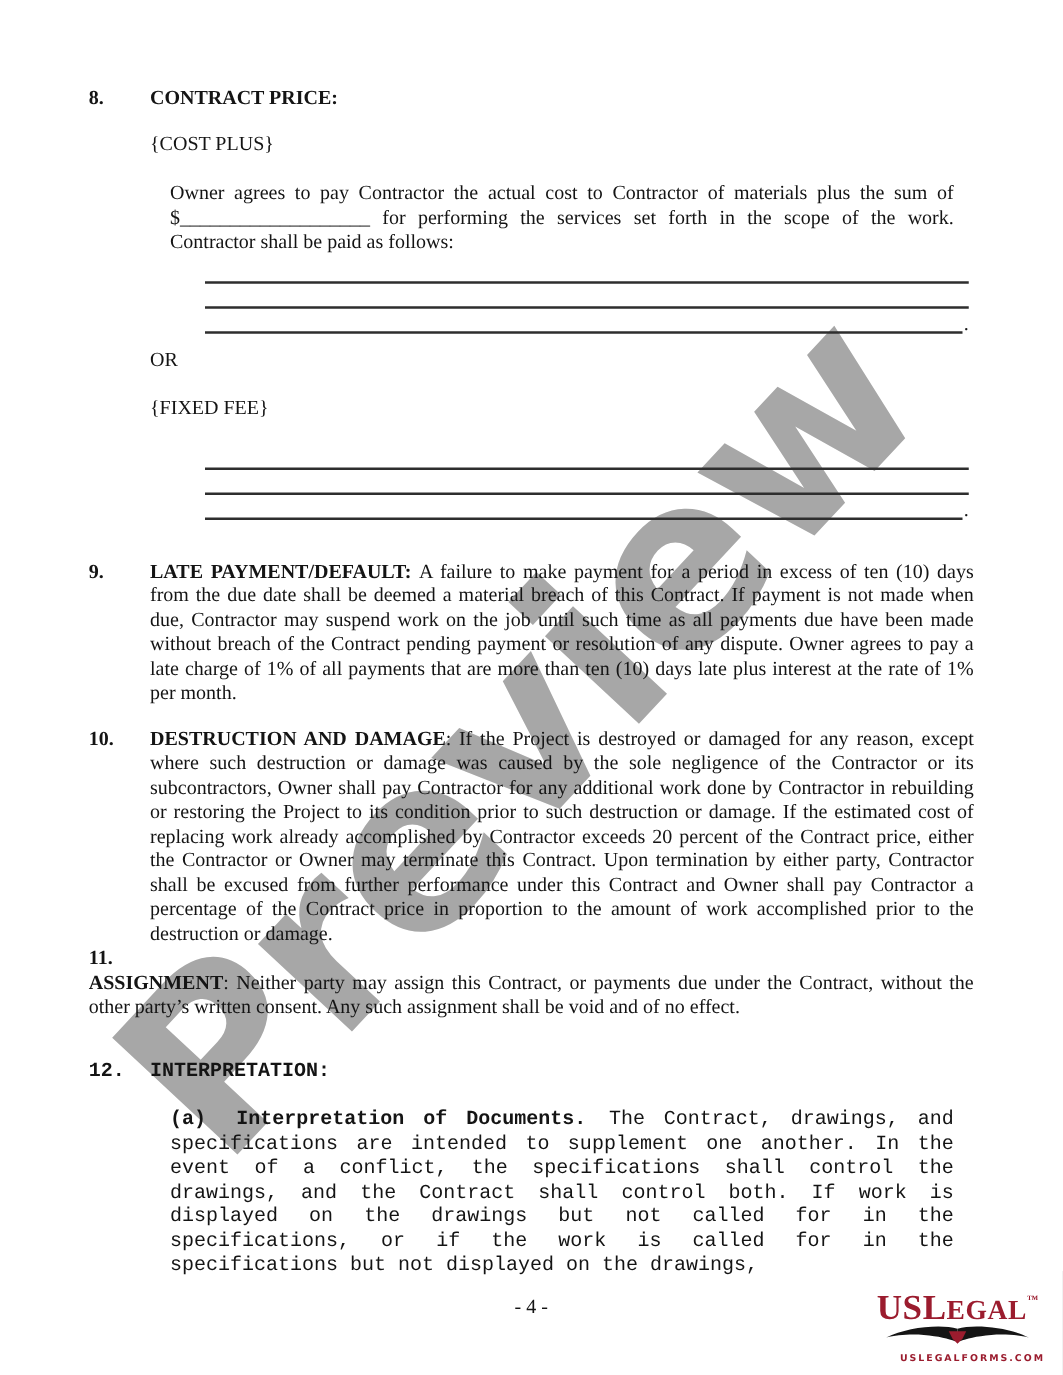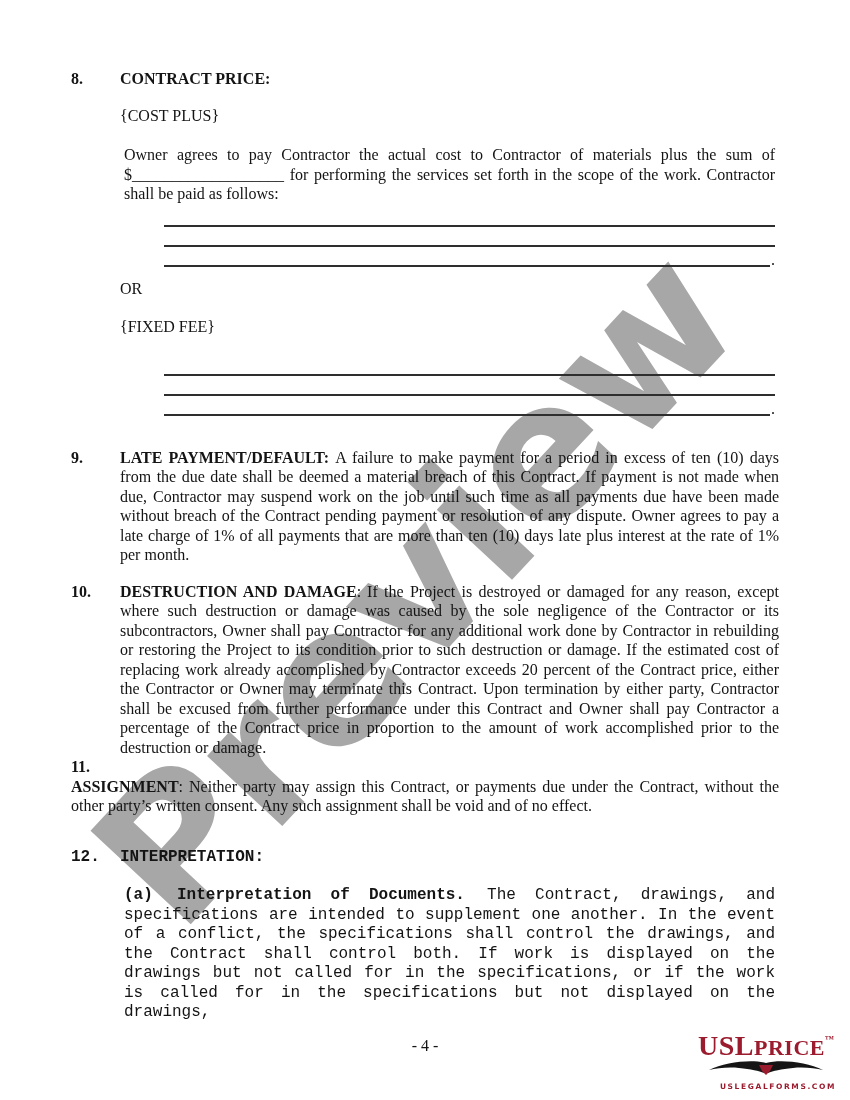--- a/index.html
+++ b/index.html
@@ -31,21 +31,21 @@
     user-select: none;
   }
   .content {
     position: absolute;
     left: 0; top: 0; right: 0;
     padding: 69px 71px 0 71px;
     z-index: 1;
   }
   .b { font-weight: bold; }
   .just { text-align: justify; }
-  p { margin: 4px; }
+  p { margin: 16px; }
   .sec { display: flex; margin: 0 0 20px 0; }
   .sec-num { width: 49px; flex-shrink: 0; font-weight: bold; }
   .sec-body { flex: 1; min-width: 0; }
   
   .s8-label   { margin-bottom: 17.5px; }
   .s8-costplus{ margin-bottom: 19.5px; }
   .s8-para1   { margin-bottom: 3px; }
   .s8-or      { margin-bottom: 18.5px; }
   .s8-fixed   { margin-bottom: 19.5px; }
   .s8-para2   { margin-bottom: 3px; }
@@ -175,21 +175,21 @@
           <span class="sub-num b">(a)</span><span class="b sub-label">Interpretation of Documents.</span> <span>The Contract, drawings, and specifications are intended to supplement one another. In the event of a conflict, the specifications shall control the drawings, and the Contract shall control both. If work is displayed on the drawings but not called for in the specifications, or if the work is called for in the specifications but not displayed on the drawings,</span>
         </p>
       </div>
     </div>
 
   </div>
 
   <div class="page-num">- 4 -</div>
 
   <div class="logo">
-    <div class="logo-brand"><span>USL</span><span class="logo-brand-small">PRICE</span><span class="logo-tm">™</span></div>
+    <div class="logo-brand"><span>USL</span><span class="logo-brand-small">EGAL</span><span class="logo-tm">™</span></div>
     <svg class="logo-wings" width="118" height="16" viewBox="0 0 118 16" xmlns="http://www.w3.org/2000/svg">
       <path fill="#151515" d="M59 3 C45 -1 18 2 2 10 C10 8 22 7 32 8 C44 9 52 11 57 13 L59 8 Z"></path>
       <path fill="#151515" d="M59 3 C73 -1 100 2 116 10 C108 8 96 7 86 8 C74 9 66 11 61 13 L59 8 Z"></path>
       <path fill="#9b1c2e" d="M52 5 L66 5 L63 11 L59 15 L55 11 Z"></path>
     </svg>
     <div class="logo-site">USLEGALFORMS.COM</div>
   </div>
 
 </div>
 

